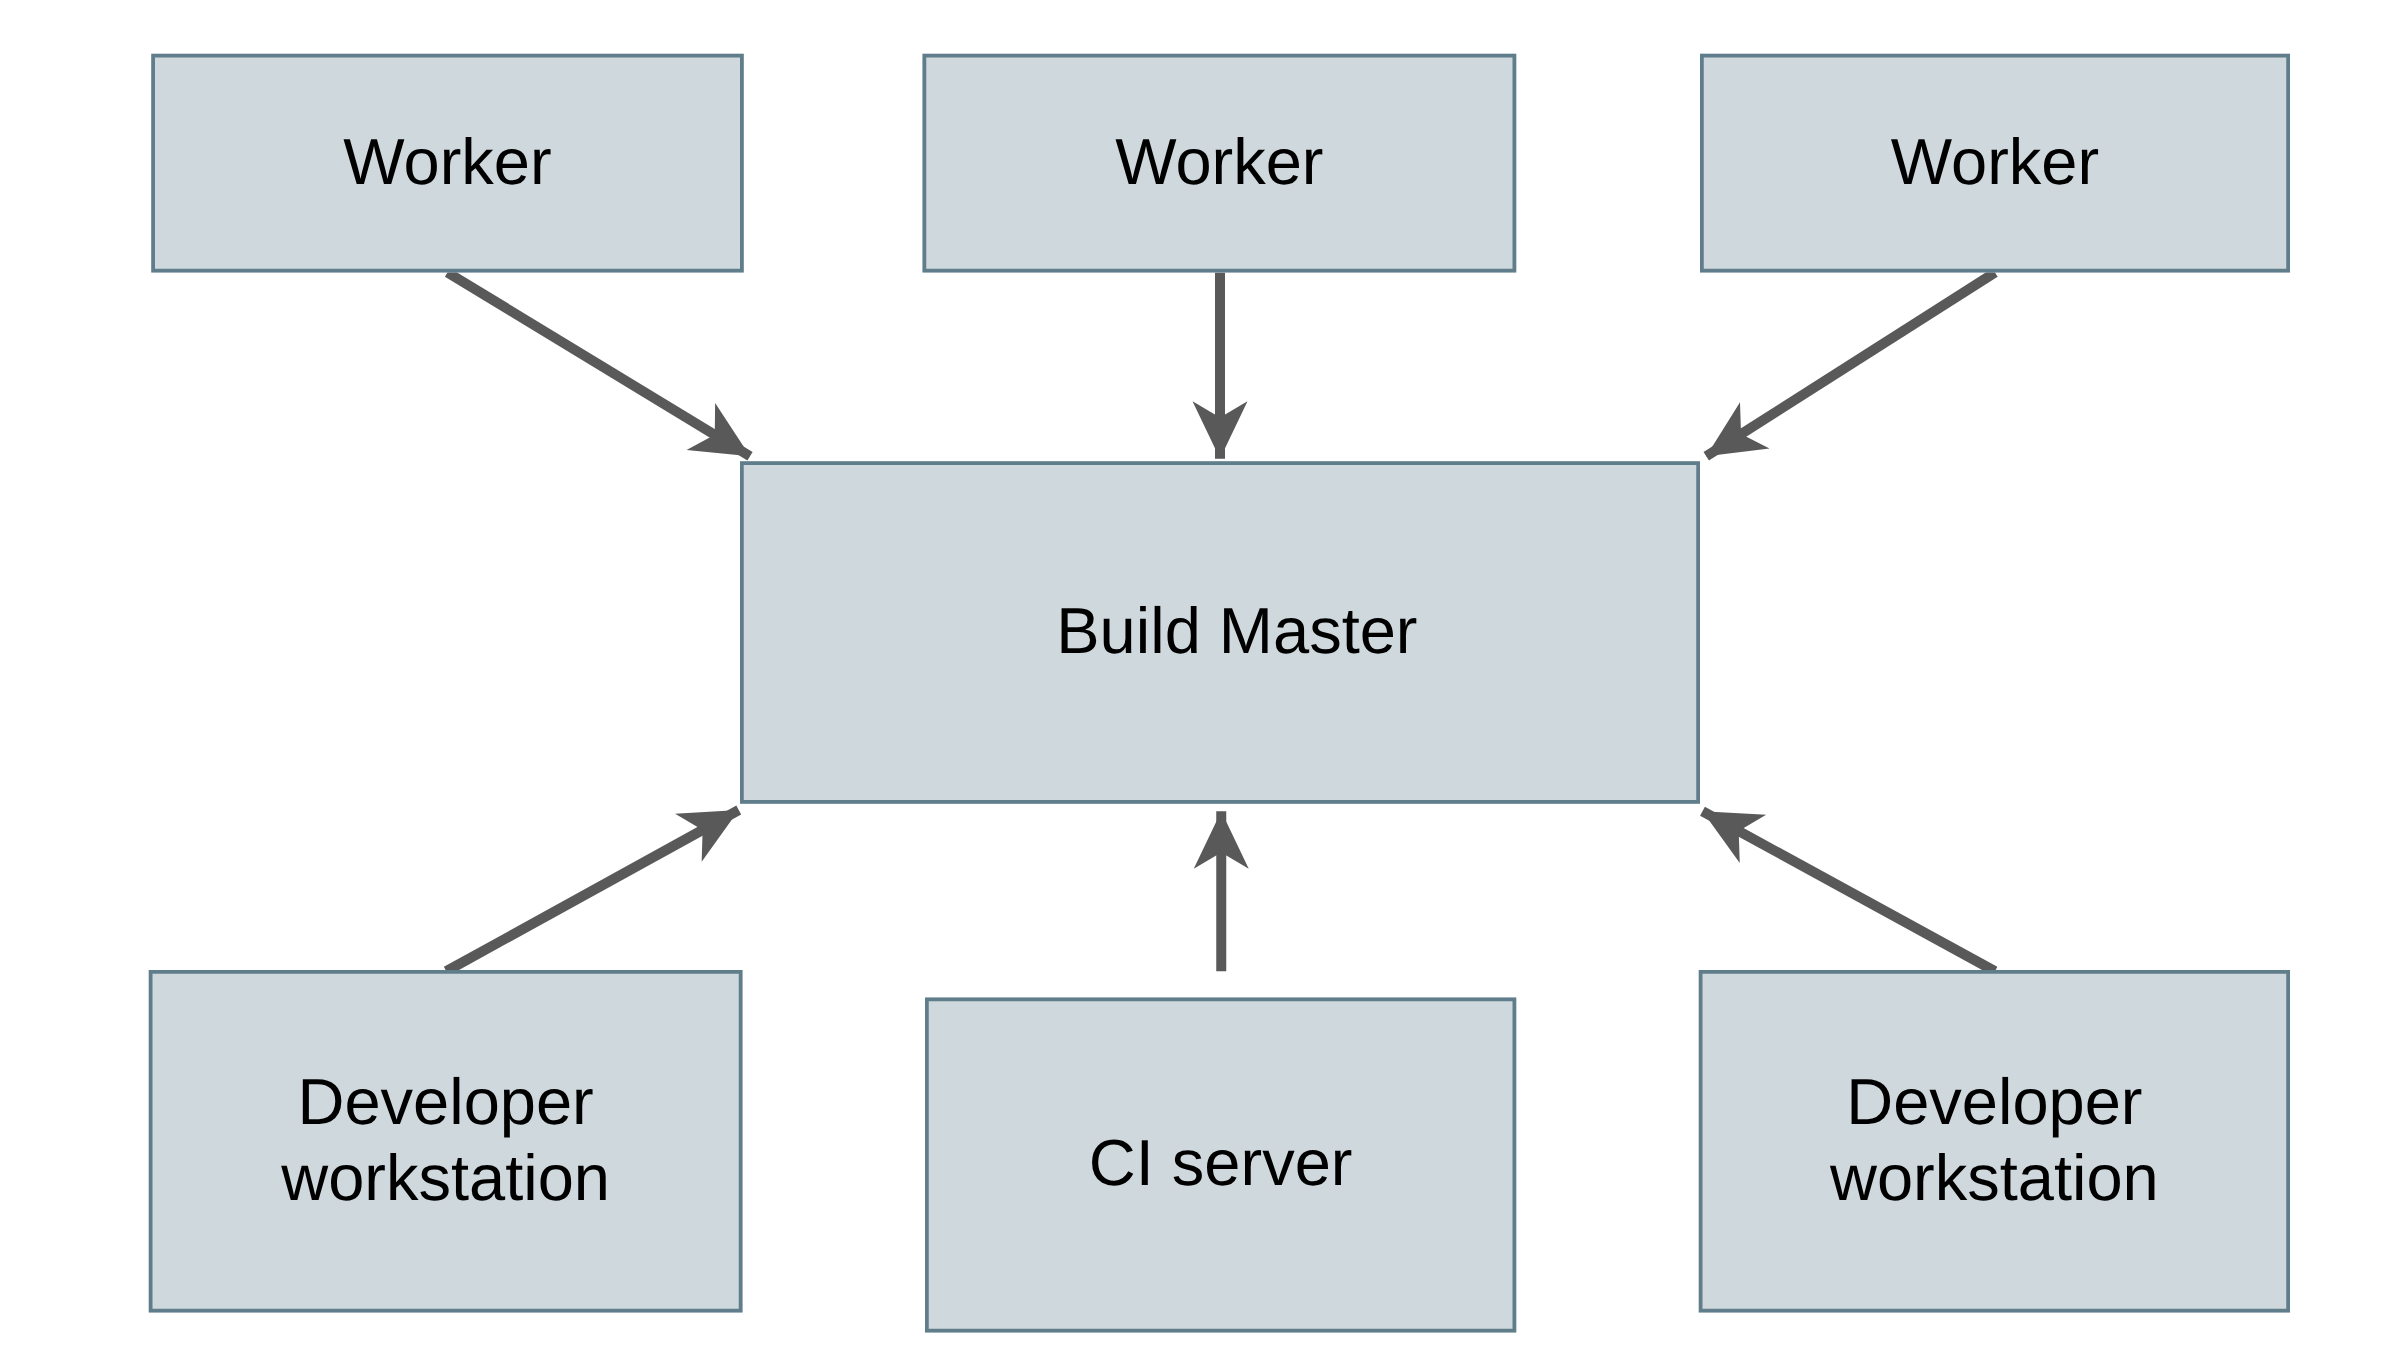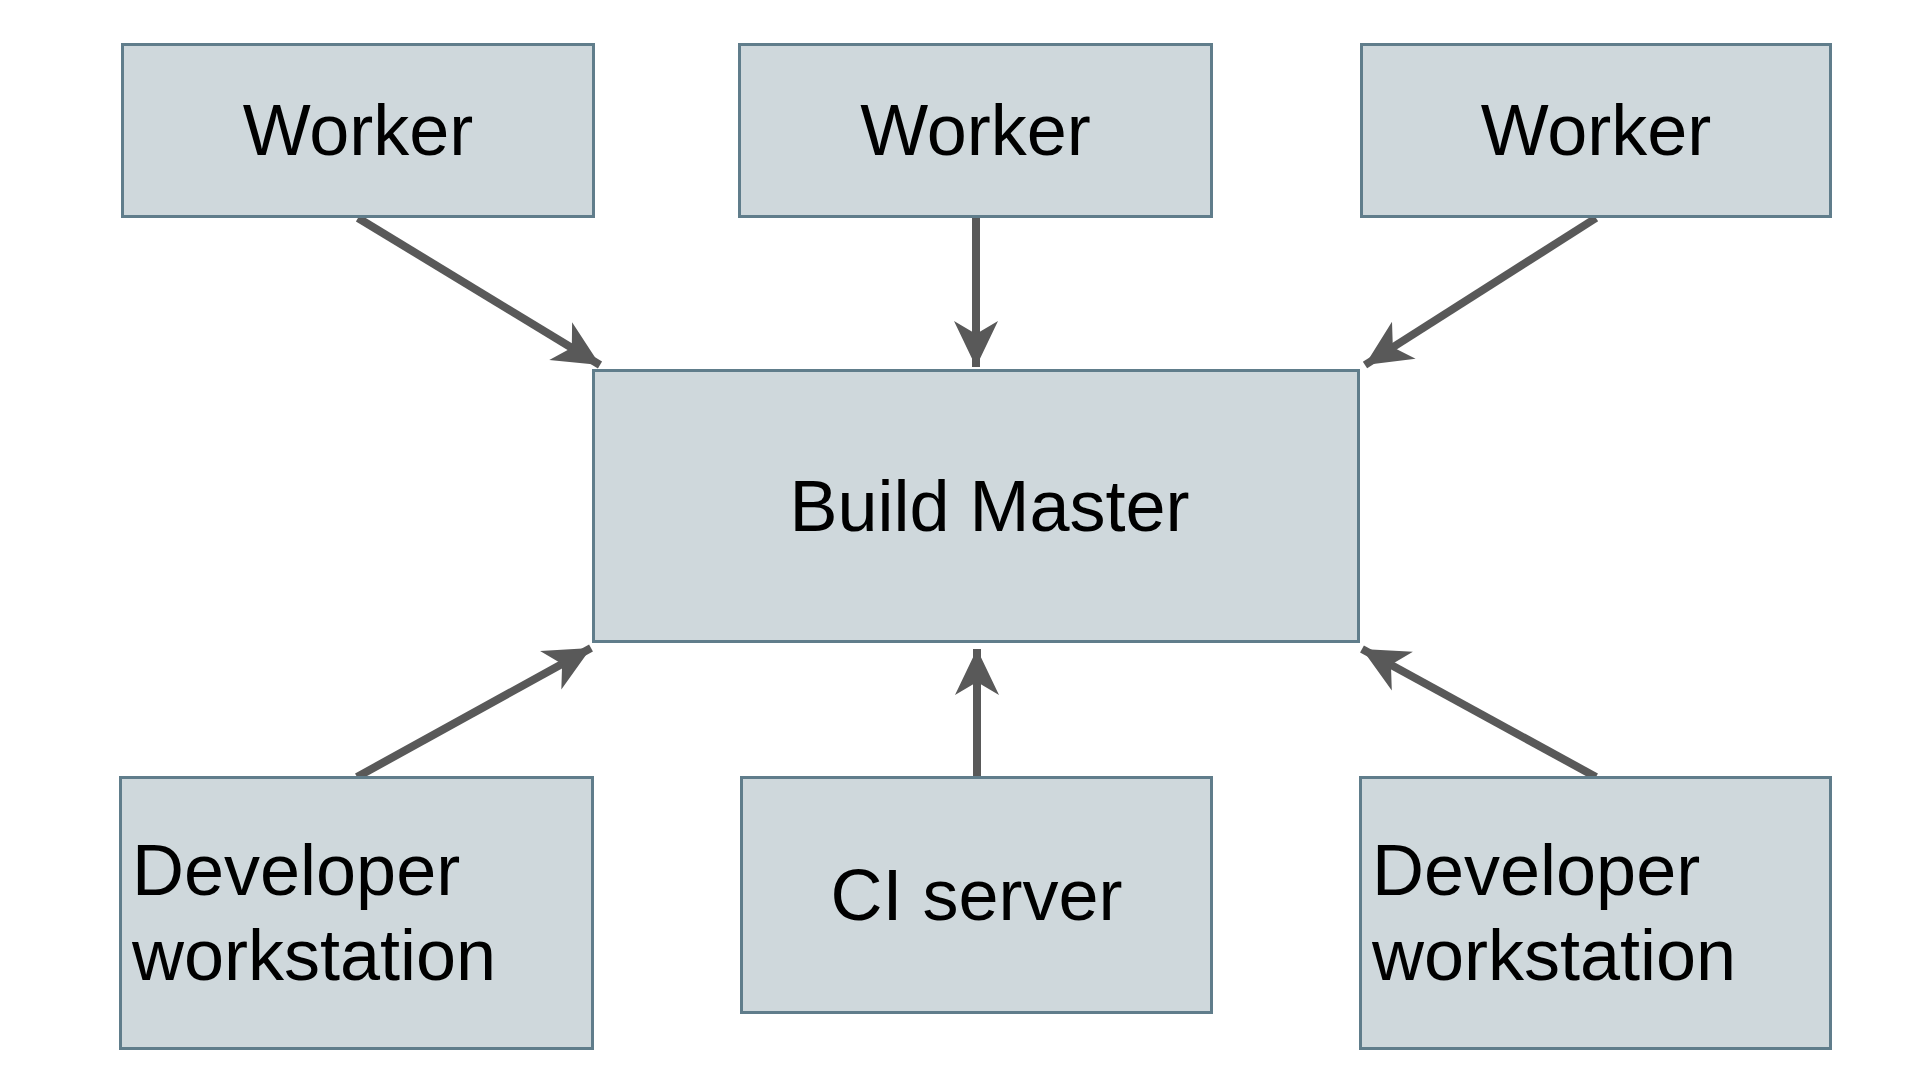--- a/index.html
+++ b/index.html
@@ -24,37 +24,38 @@
     pointer-events: none;
   }
   .node {
     position: absolute;
     box-sizing: border-box;
     background: #cfd8dc;
     border: 3px solid #607d8b;
     display: flex;
     align-items: center;
     justify-content: center;
+    text-align: center;
     color: #000000;
-    font-size: 72px;
+    font-size: 52px;
     line-height: 1.18;
   }
   .node .label {
     display: block;
     padding: 0 10px;
   }
   
   .n-worker1 { left: 121px;  top: 43px;  width: 474px; height: 175px; }
   .n-worker2 { left: 738px;  top: 43px;  width: 475px; height: 175px; }
   .n-worker3 { left: 1360px; top: 43px;  width: 472px; height: 175px; }
   
   .n-build   { left: 592px;  top: 369px; width: 768px; height: 274px; padding-left: 27px; }
   
   .n-devl    { left: 119px;  top: 776px; width: 475px; height: 274px; }
-  .n-ci      { left: 740px;  top: 776px; width: 473px; height: 238px; }
+  .n-ci      { left: 740px;  top: 798px; width: 473px; height: 268px; }
   .n-devr    { left: 1359px; top: 776px; width: 473px; height: 274px; }
 </style>
 </head>
 <body>
 
 <div class="canvas">
 
   <svg class="connector-layer" viewBox="0 0 1910 1090" xmlns="http://www.w3.org/2000/svg">
     <defs>
       <marker id="barb" markerUnits="userSpaceOnUse" markerWidth="52" markerHeight="48" refX="48" refY="24" orient="auto">

